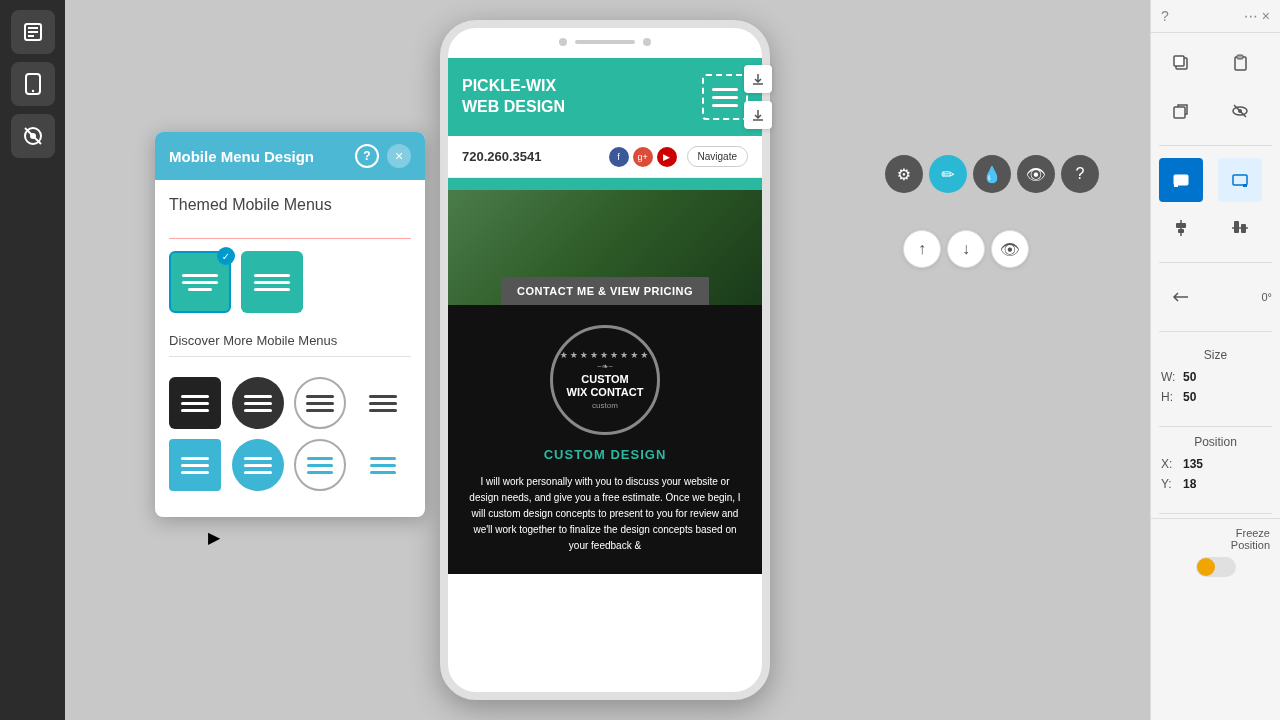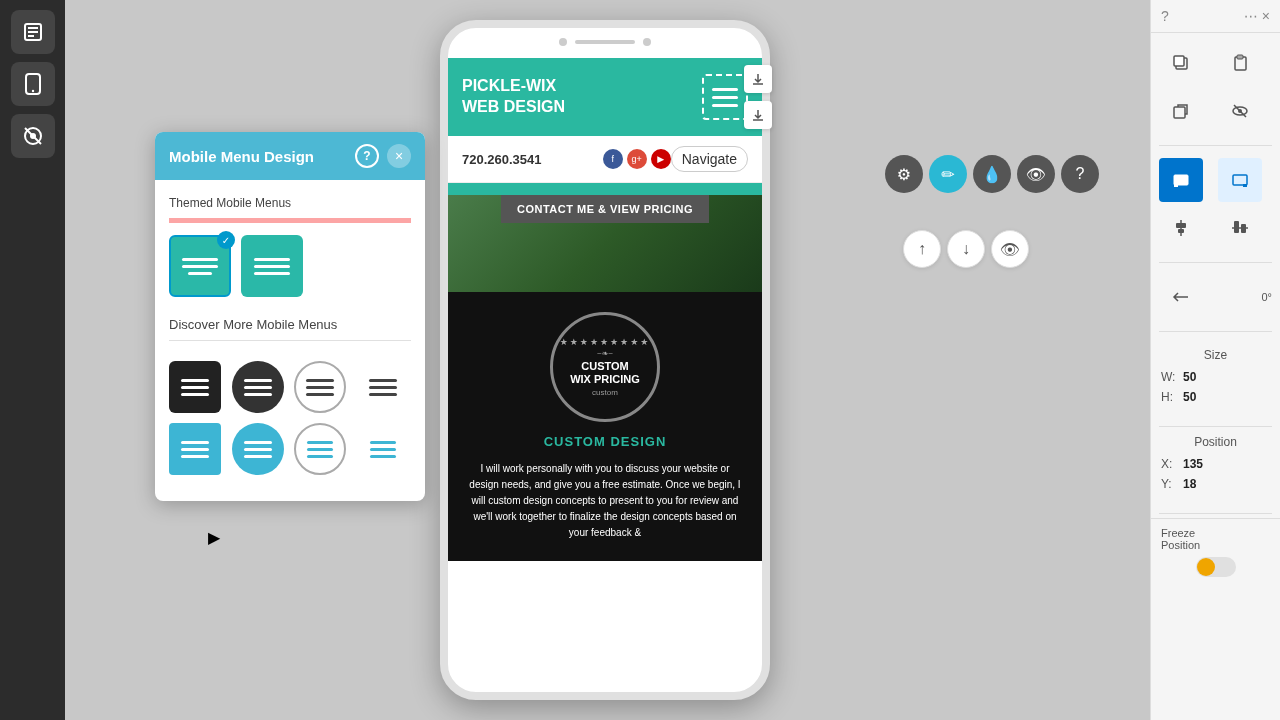--- a/index.html
+++ b/index.html
@@ -121,21 +121,21 @@
       margin-bottom: 8px;
     }
 
     .freeze-section {
       padding: 8px 10px;
       border-top: 1px solid #ddd;
     }
     .freeze-title {
       font-size: 11px;
       color: #555;
-      text-align: left;
+      text-align: right;
       margin-bottom: 6px;
     }
     .toggle-track {
       width: 40px;
       height: 20px;
       background: #e0e0e0;
       border-radius: 10px;
       position: relative;
       margin: 0 auto;
       cursor: pointer;
@@ -219,25 +219,25 @@
       font-size: 14px;
       cursor: pointer;
     }
 
     .panel-body {
       padding: 16px 14px;
       overflow-y: auto;
       max-height: 460px;
     }
     .panel-section-title {
-      font-size: 12px;
+      font-size: 16px;
       color: #444;
       margin-bottom: 12px;
-      border-bottom: 5px solid #fca5a5;
-      padding-bottom: 8px;
+      border-bottom: 1px solid #fca5a5;
+      padding-bottom: 24px;
     }
 
     .themed-menus-grid {
       display: flex;
       gap: 10px;
       margin-bottom: 20px;
     }
     .menu-option {
       width: 62px;
       height: 62px;
@@ -409,20 +409,21 @@
       height: 3px;
       background: white;
       border-radius: 2px;
     }
 
     .site-nav-bar {
       background: white;
       padding: 10px 14px;
       display: flex;
       align-items: center;
+      gap: 10px;
       border-bottom: 1px solid #eee;
     }
     .site-phone {
       color: #333;
       font-size: 13px;
       font-weight: bold;
       flex: 1;
     }
     .social-icons {
       display: flex;
@@ -441,30 +442,30 @@
     }
     .social-icon.fb { background: #3b5998; }
     .social-icon.gp { background: #dd4b39; }
     .social-icon.yt { background: #cc0000; }
 
     .navigate-btn {
       background: white;
       border: 1px solid #ccc;
       border-radius: 14px;
       padding: 4px 10px;
-      font-size: 14px;
+      font-size: 10px;
       color: #333;
       cursor: pointer;
     }
     .site-hero-img {
       width: 100%;
-      height: 97px;
+      height: 115px;
       background: linear-gradient(135deg, #4a7c4a 0%, #2d5a27 50%, #1a3a1a 100%);
       display: flex;
-      align-items: flex-start;
+      align-items: flex-end;
       justify-content: center;
       overflow: hidden;
     }
     .contact-btn {
       background: #555;
       color: white;
       padding: 8px 16px;
       font-size: 11px;
       font-weight: bold;
       border: none;
@@ -837,21 +838,21 @@
         <button class="contact-btn">CONTACT ME &amp; VIEW PRICING</button>
       </div>
 
       <div class="site-badge-area">
         <div class="badge-circle">
           <div style="display:flex;flex-direction:column;align-items:center;gap:2px;">
             <div style="font-size:9px;color:#aaa;letter-spacing:2px;">★★★★★★★★★</div>
             <div style="font-size:8px;color:#aaa;">~❧~</div>
             <div class="badge-text-main">
               <span>CUSTOM</span><br>
-              <span>WIX PRICING</span>
+              <span>WIX CONTACT</span>
             </div>
             <div class="badge-text-sub">custom</div>
           </div>
         </div>
         <div class="custom-design-title">CUSTOM DESIGN</div>
         <div class="site-description">I will work personally with you to discuss your website or design needs, and give you a free estimate. Once we begin, I will custom design concepts to present to you for review and we'll work together to finalize the design concepts based on your feedback &amp;</div>
       </div>
     </div>
   </div>
 

